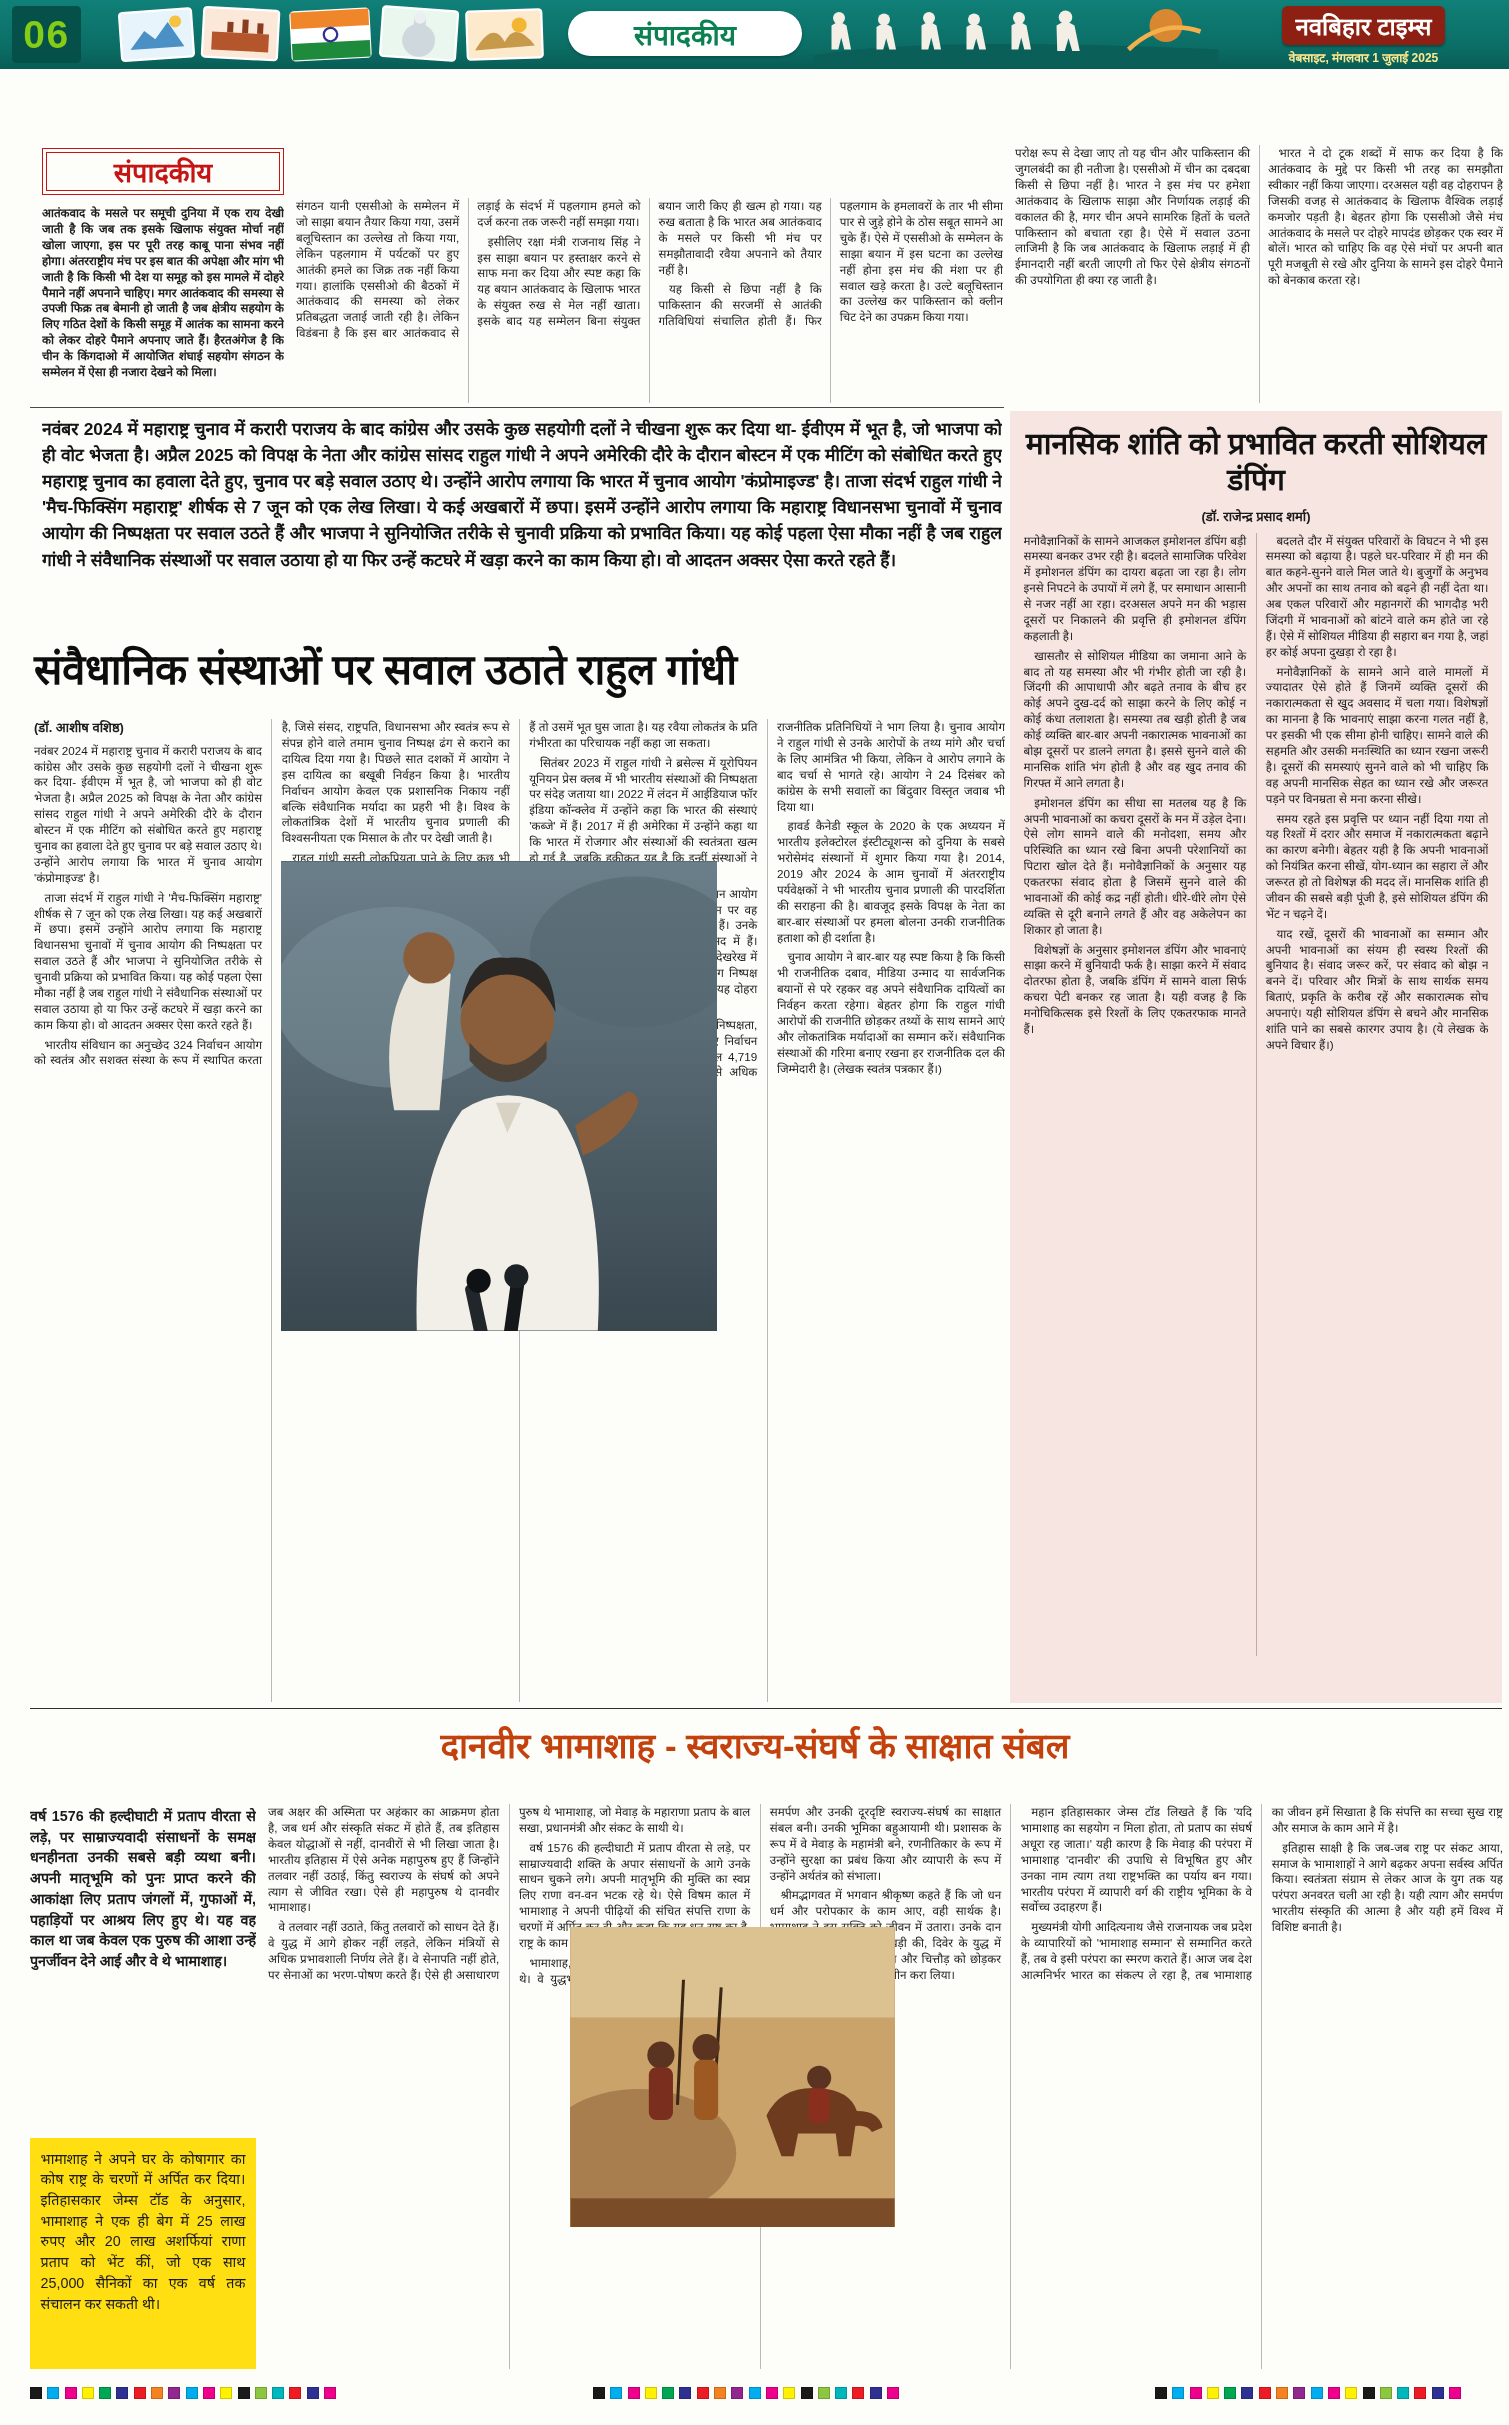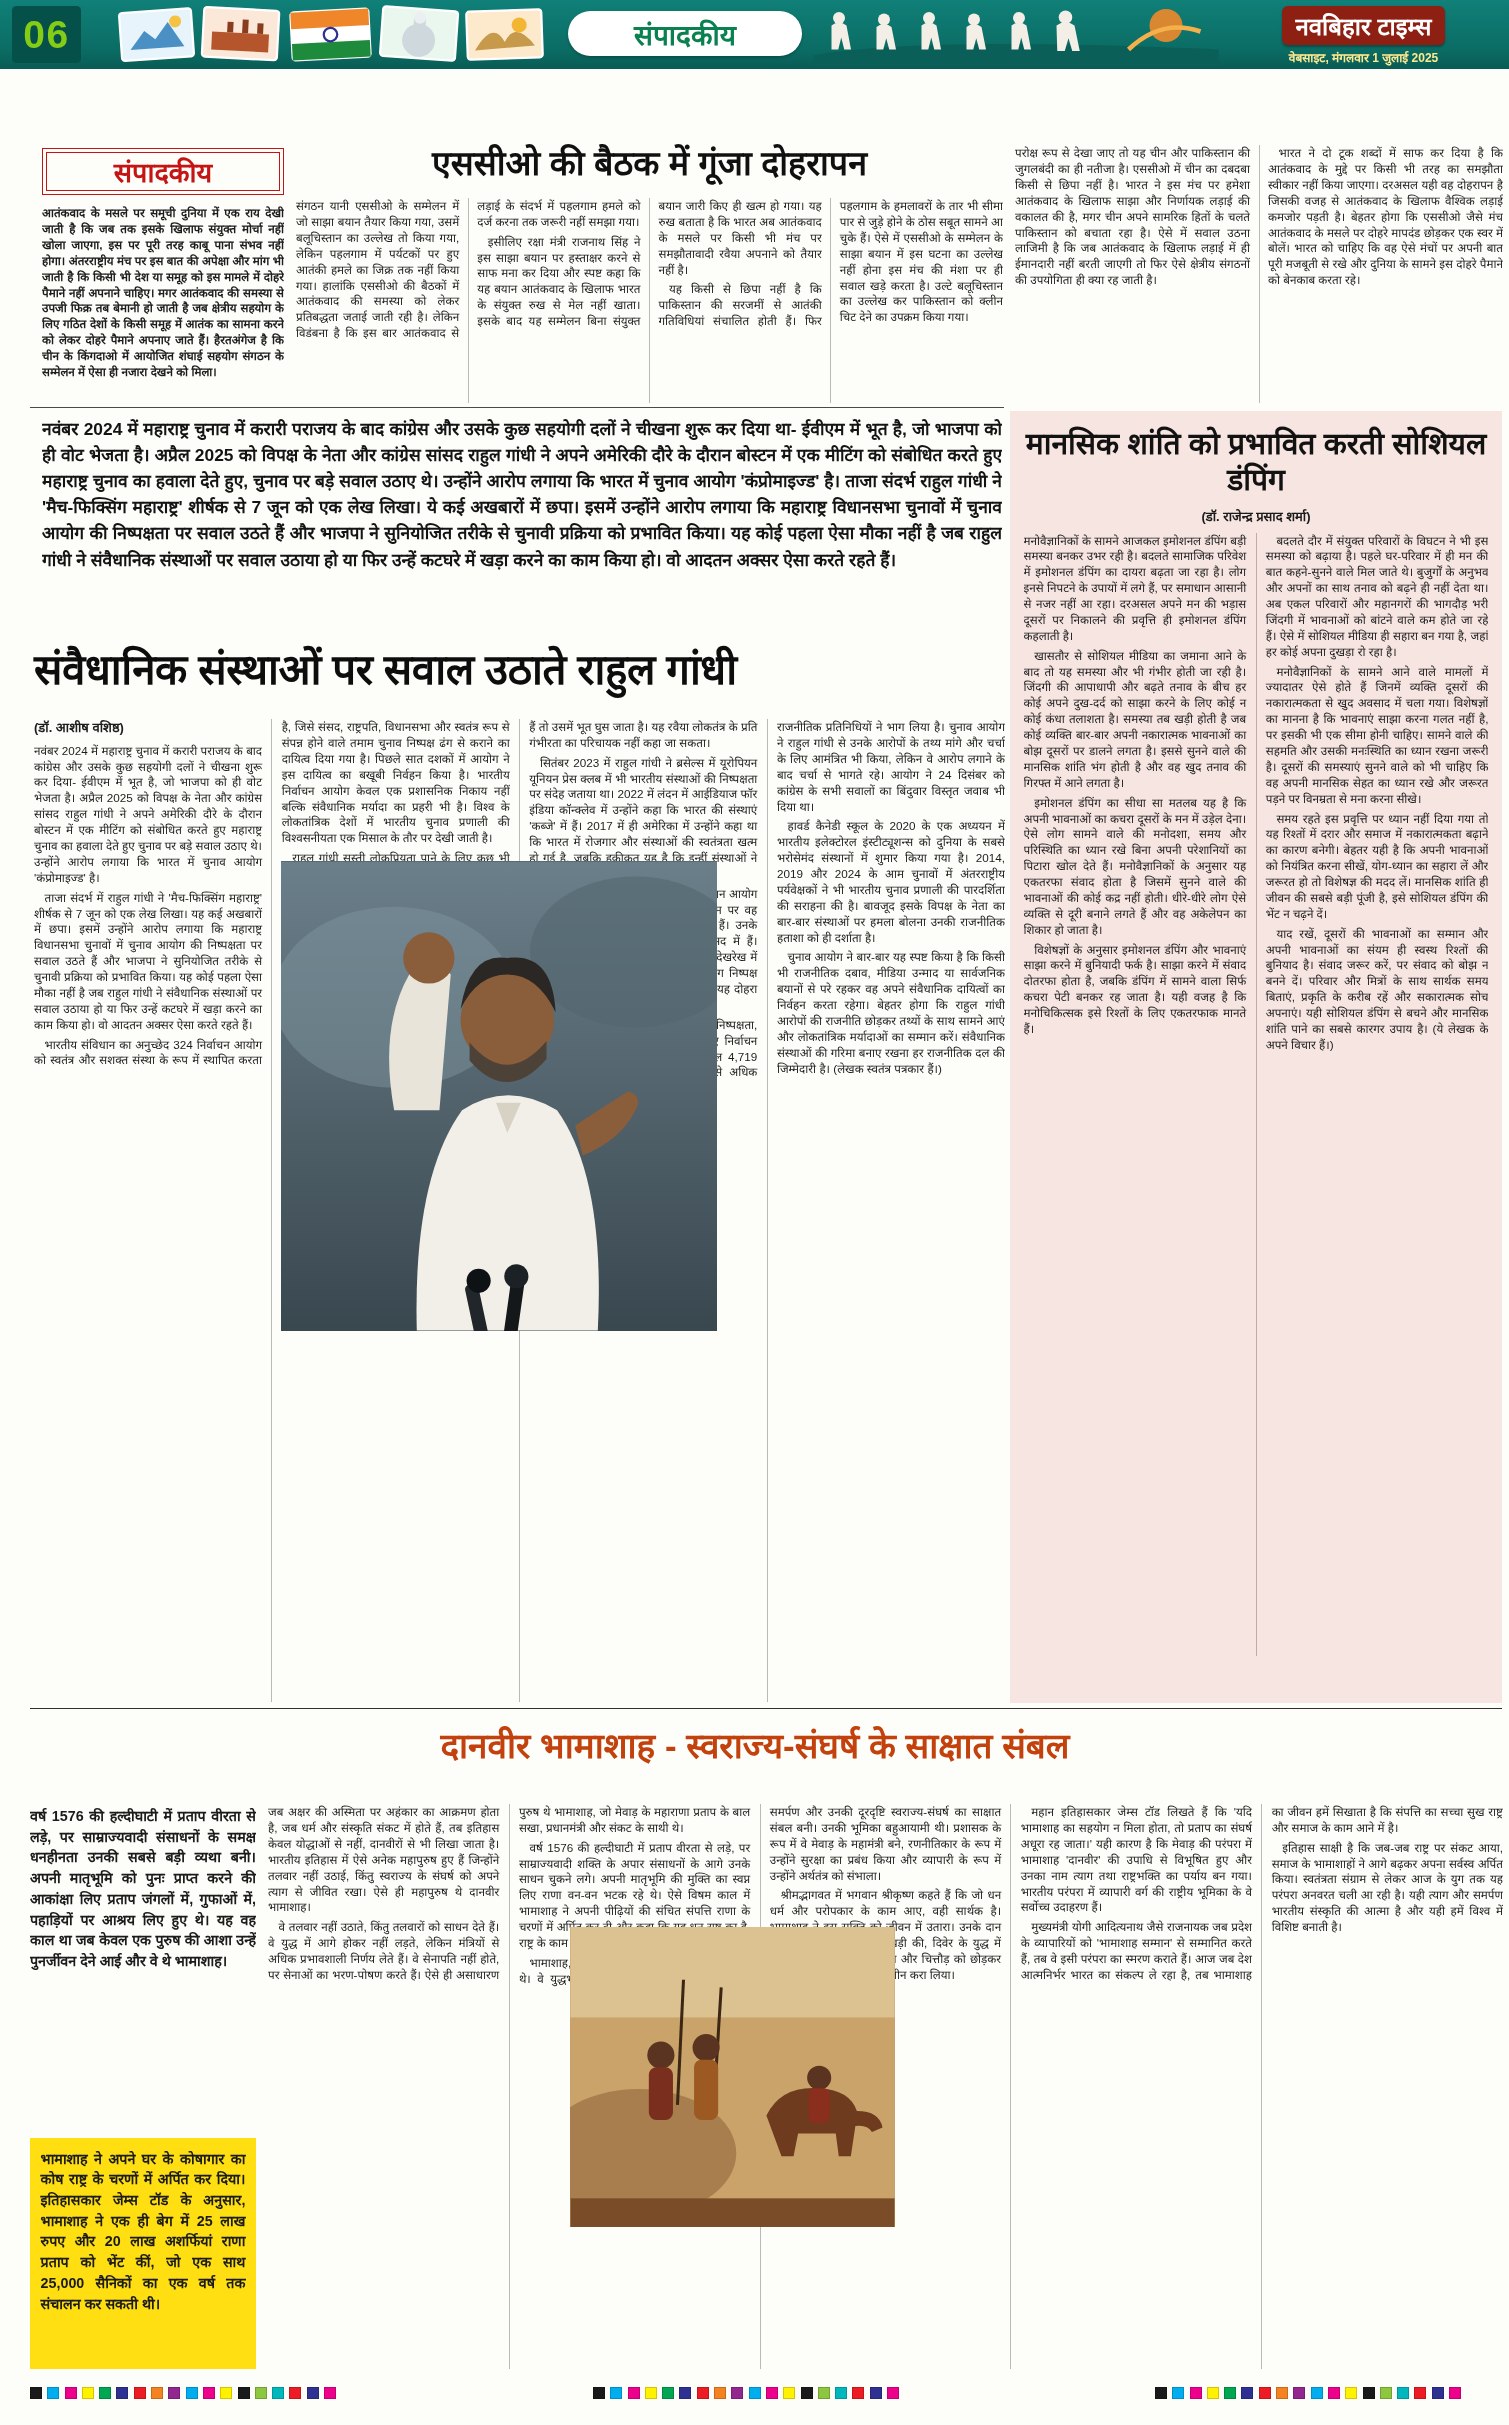--- a/index.html
+++ b/index.html
@@ -61,21 +61,21 @@
   .social-body { height:1123px; column-count:2; column-gap:19.6px; column-rule:0.8px solid #c7a9a3; }
 
   
   .sep-2 { left:30px; top:1708px; width:1472px; position:absolute; border-top:1.5px solid #2f2f2f; }
   .bh-headline { left:0; top:1721px; width:1510px; position:absolute; text-align:center; font-size:35px;
     font-weight:800; color:#c2410c; }
   .bh-byline { left:268px; top:1774px; width:1235px; position:absolute; text-align:center; font-size:13.6px; font-weight:bold; }
   .bh-intro { left:30px; top:1806px; width:226px; height:326px; font-size:14.3px; font-weight:bold;
     line-height:1.45; text-align:justify; overflow:hidden; }
   .bh-highlight { left:30px; top:2138px; width:226px; height:231px; background:#ffdf12; padding:10.6px;
-    font-size:14.3px; font-weight:bold; line-height:1.45; text-align:justify; overflow:hidden; }
+    font-size:14.3px; font-weight:normal; line-height:1.45; text-align:justify; overflow:hidden; }
   .bh-cols { left:268px; top:1804px; width:1235px; height:565px; column-count:5; column-gap:19.6px;
     column-rule:0.8px solid #b9b9b9; }
   .painting { left:570px; top:1927px; width:325px; height:300px; overflow:hidden; background:#c9a369; }
 
   
   .reg-marks { top:2387px; position:absolute; height:15px; white-space:nowrap; }
   .reg-marks span { display:inline-block; width:12px; height:12px; margin-right:5.3px; border:0.8px solid rgba(0,0,0,.18); }
   #marks-l { left:30px; } #marks-c { left:593px; } #marks-r { left:1155px; }
 </style>
 </head>
@@ -156,21 +156,20 @@
 
     <div class="mast-right">
       <div class="paper-name">नवबिहार टाइम्स</div>
       <div class="dateline">वेबसाइट, मंगलवार 1 जुलाई 2025</div>
     </div>
   </header>
 
   <div class="label-box">
     <span>संपादकीय</span>
   </div>
-  <h1 class="edit-headline">एससीओ की बैठक में गूंजा दोहरापन</h1>
   <div id="edit-left" class="abs body-text">
       <p>आतंकवाद के मसले पर समूची दुनिया में एक राय देखी जाती है कि जब तक इसके खिलाफ संयुक्त मोर्चा नहीं खोला जाएगा, इस पर पूरी तरह काबू पाना संभव नहीं होगा। अंतरराष्ट्रीय मंच पर इस बात की अपेक्षा और मांग भी जाती है कि किसी भी देश या समूह को इस मामले में दोहरे पैमाने नहीं अपनाने चाहिए। मगर आतंकवाद की समस्या से उपजी फिक्र तब बेमानी हो जाती है जब क्षेत्रीय सहयोग के लिए गठित देशों के किसी समूह में आतंक का सामना करने को लेकर दोहरे पैमाने अपनाए जाते हैं। हैरतअंगेज है कि चीन के किंगदाओ में आयोजित शंघाई सहयोग संगठन के सम्मेलन में ऐसा ही नजारा देखने को मिला।</p>
     </div>
   <div id="edit-center" class="abs body-text">
       <p>संगठन यानी एससीओ के सम्मेलन में जो साझा बयान तैयार किया गया, उसमें बलूचिस्तान का उल्लेख तो किया गया, लेकिन पहलगाम में पर्यटकों पर हुए आतंकी हमले का जिक्र तक नहीं किया गया। हालांकि एससीओ की बैठकों में आतंकवाद की समस्या को लेकर प्रतिबद्धता जताई जाती रही है। लेकिन विडंबना है कि इस बार आतंकवाद से लड़ाई के संदर्भ में पहलगाम हमले को दर्ज करना तक जरूरी नहीं समझा गया।</p>
       <p>इसीलिए रक्षा मंत्री राजनाथ सिंह ने इस साझा बयान पर हस्ताक्षर करने से साफ मना कर दिया और स्पष्ट कहा कि यह बयान आतंकवाद के खिलाफ भारत के संयुक्त रुख से मेल नहीं खाता। इसके बाद यह सम्मेलन बिना संयुक्त बयान जारी किए ही खत्म हो गया। यह रुख बताता है कि भारत अब आतंकवाद के मसले पर किसी भी मंच पर समझौतावादी रवैया अपनाने को तैयार नहीं है।</p>
       <p>यह किसी से छिपा नहीं है कि पाकिस्तान की सरजमीं से आतंकी गतिविधियां संचालित होती हैं। फिर पहलगाम के हमलावरों के तार भी सीमा पार से जुड़े होने के ठोस सबूत सामने आ चुके हैं। ऐसे में एससीओ के सम्मेलन के साझा बयान में इस घटना का उल्लेख नहीं होना इस मंच की मंशा पर ही सवाल खड़े करता है। उल्टे बलूचिस्तान का उल्लेख कर पाकिस्तान को क्लीन चिट देने का उपक्रम किया गया।</p>
     </div>
   <div id="edit-right" class="abs body-text">
       <p>परोक्ष रूप से देखा जाए तो यह चीन और पाकिस्तान की जुगलबंदी का ही नतीजा है। एससीओ में चीन का दबदबा किसी से छिपा नहीं है। भारत ने इस मंच पर हमेशा आतंकवाद के खिलाफ साझा और निर्णायक लड़ाई की वकालत की है, मगर चीन अपने सामरिक हितों के चलते पाकिस्तान को बचाता रहा है। ऐसे में सवाल उठना लाजिमी है कि जब आतंकवाद के खिलाफ लड़ाई में ही ईमानदारी नहीं बरती जाएगी तो फिर ऐसे क्षेत्रीय संगठनों की उपयोगिता ही क्या रह जाती है।</p>

